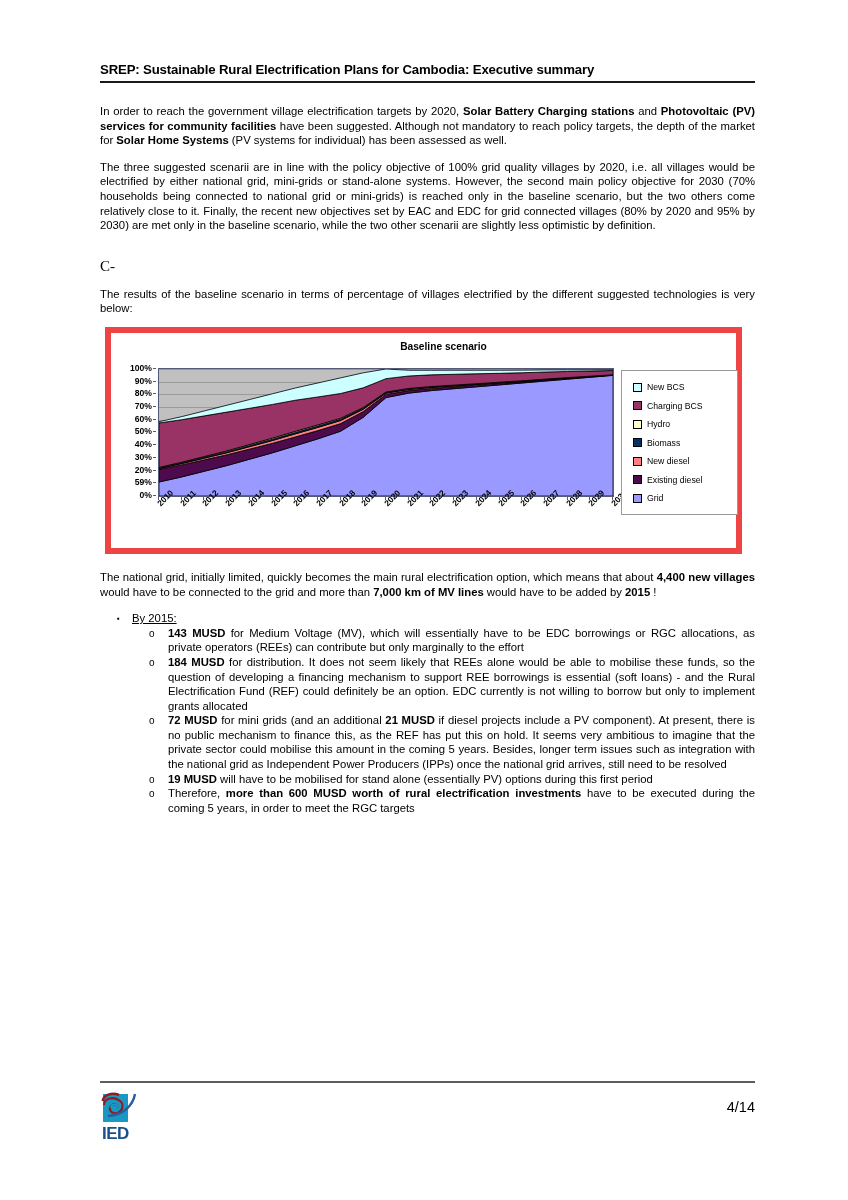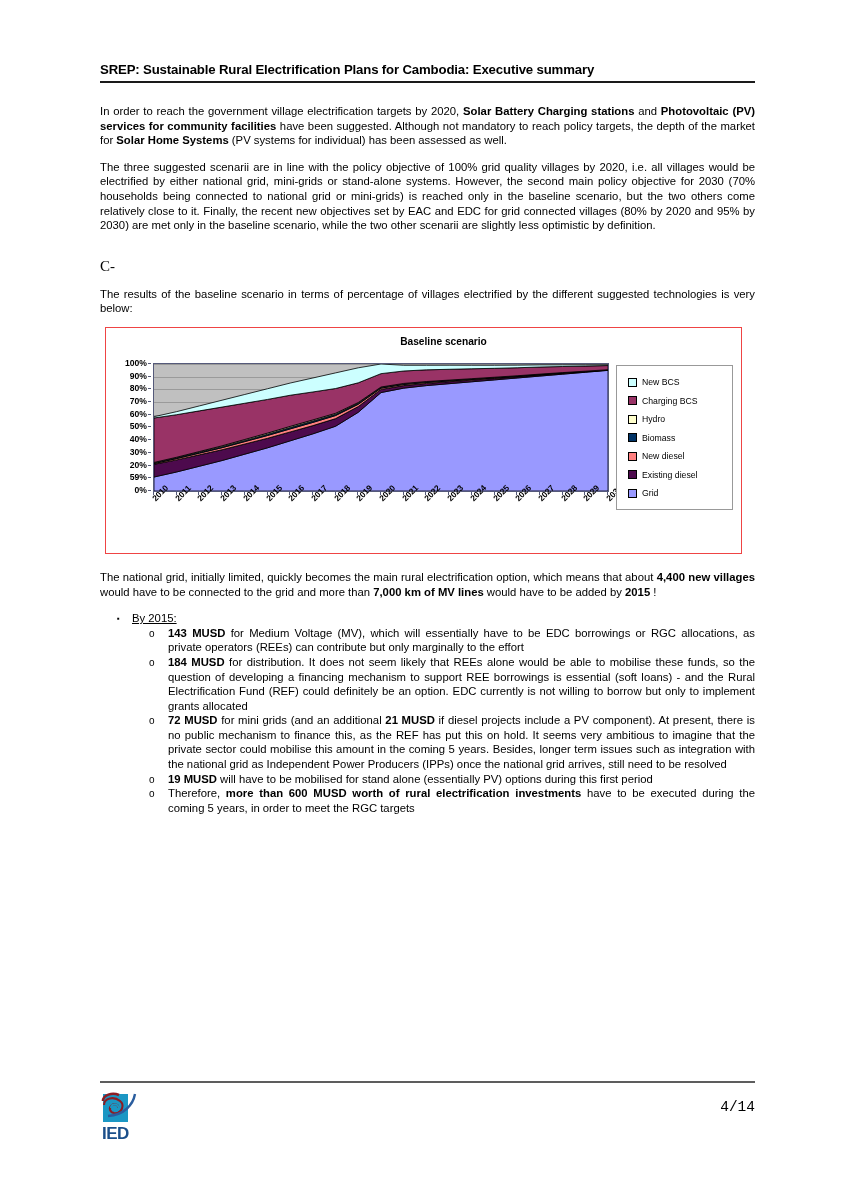--- a/index.html
+++ b/index.html
@@ -67,21 +67,21 @@
   .sec-c .sec-title {
     text-decoration: underline;
     letter-spacing: -0.2px;
   }
 
   
   .chart-frame {
     margin: 10px 0 0 5px;
     width: 637px;
     height: 227px;
-    border: 1px solid #ef4444;
+    border: 6px solid #ef4444;
     box-sizing: border-box;
     position: relative;
     background: #ffffff;
   }
   .chart-title {
     position: absolute;
     left: 0; right: 0;
     top: 8px;
     text-align: center;
     font-size: 10.2px;
@@ -257,21 +257,21 @@
     color: #1b4f8a;
     letter-spacing: -0.5px;
     position: absolute;
     left: 2px;
     top: 32px;
   }
   .page-num {
     position: absolute;
     right: 0;
     top: 16px;
-    font-family: Liberation Mono, monospace;
+    font-family: Liberation Sans, sans-serif;
     font-size: 14.5px;
   }
 </style>
 </head>
 <body>
 
 <div class="page">
 
   <div class="doc-header">SREP: Sustainable Rural Electrification Plans for Cambodia: Executive summary</div>
 

